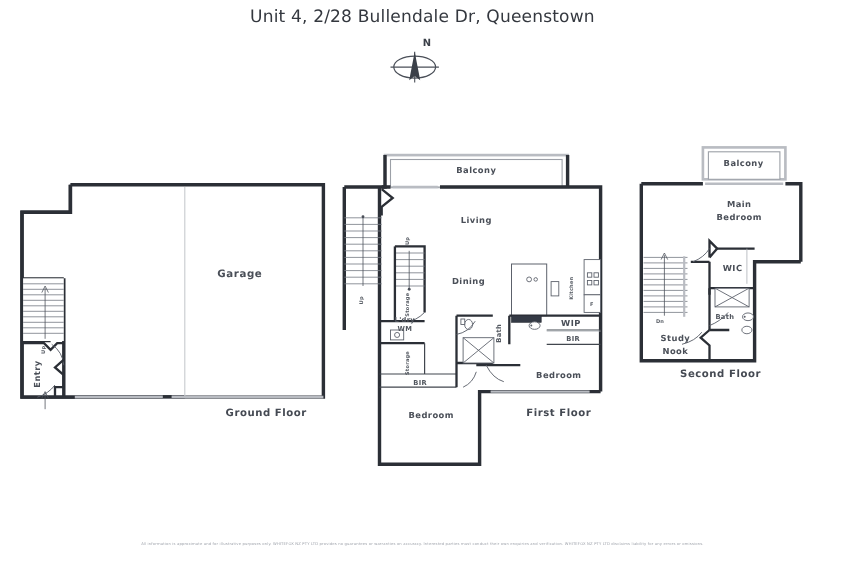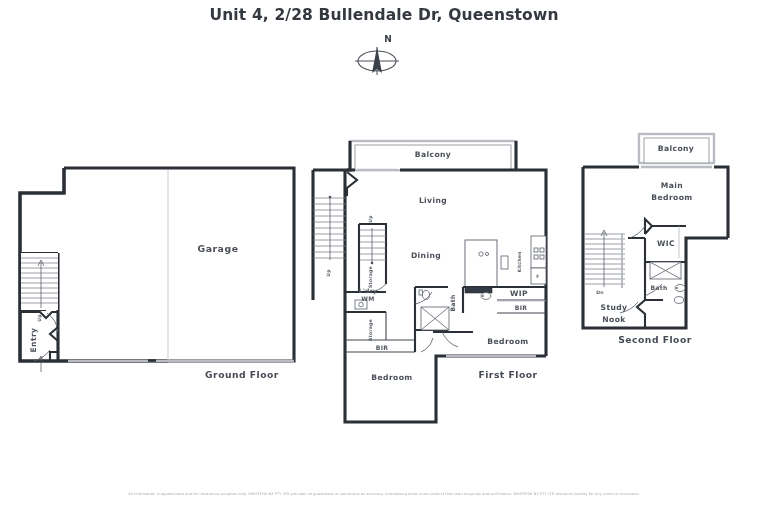--- a/index.html
+++ b/index.html
@@ -132,21 +132,21 @@
     -webkit-font-smoothing: none;
   }
   .page-title {
     position: absolute;
     top: 6px;
     left: 0;
     right: 0;
     text-align: center;
     font-family: "DejaVu Sans", "Liberation Sans", sans-serif;
     font-size: 15.5px;
-    font-weight: bold;
+    font-weight: normal;
     color: #34383f;
     letter-spacing: 0.15px;
   }
 </style>
 </head>
 <body>
 
 <div id="plan-root">
 
   <div class="page-title">Unit 4, 2/28 Bullendale Dr, Queenstown</div>

